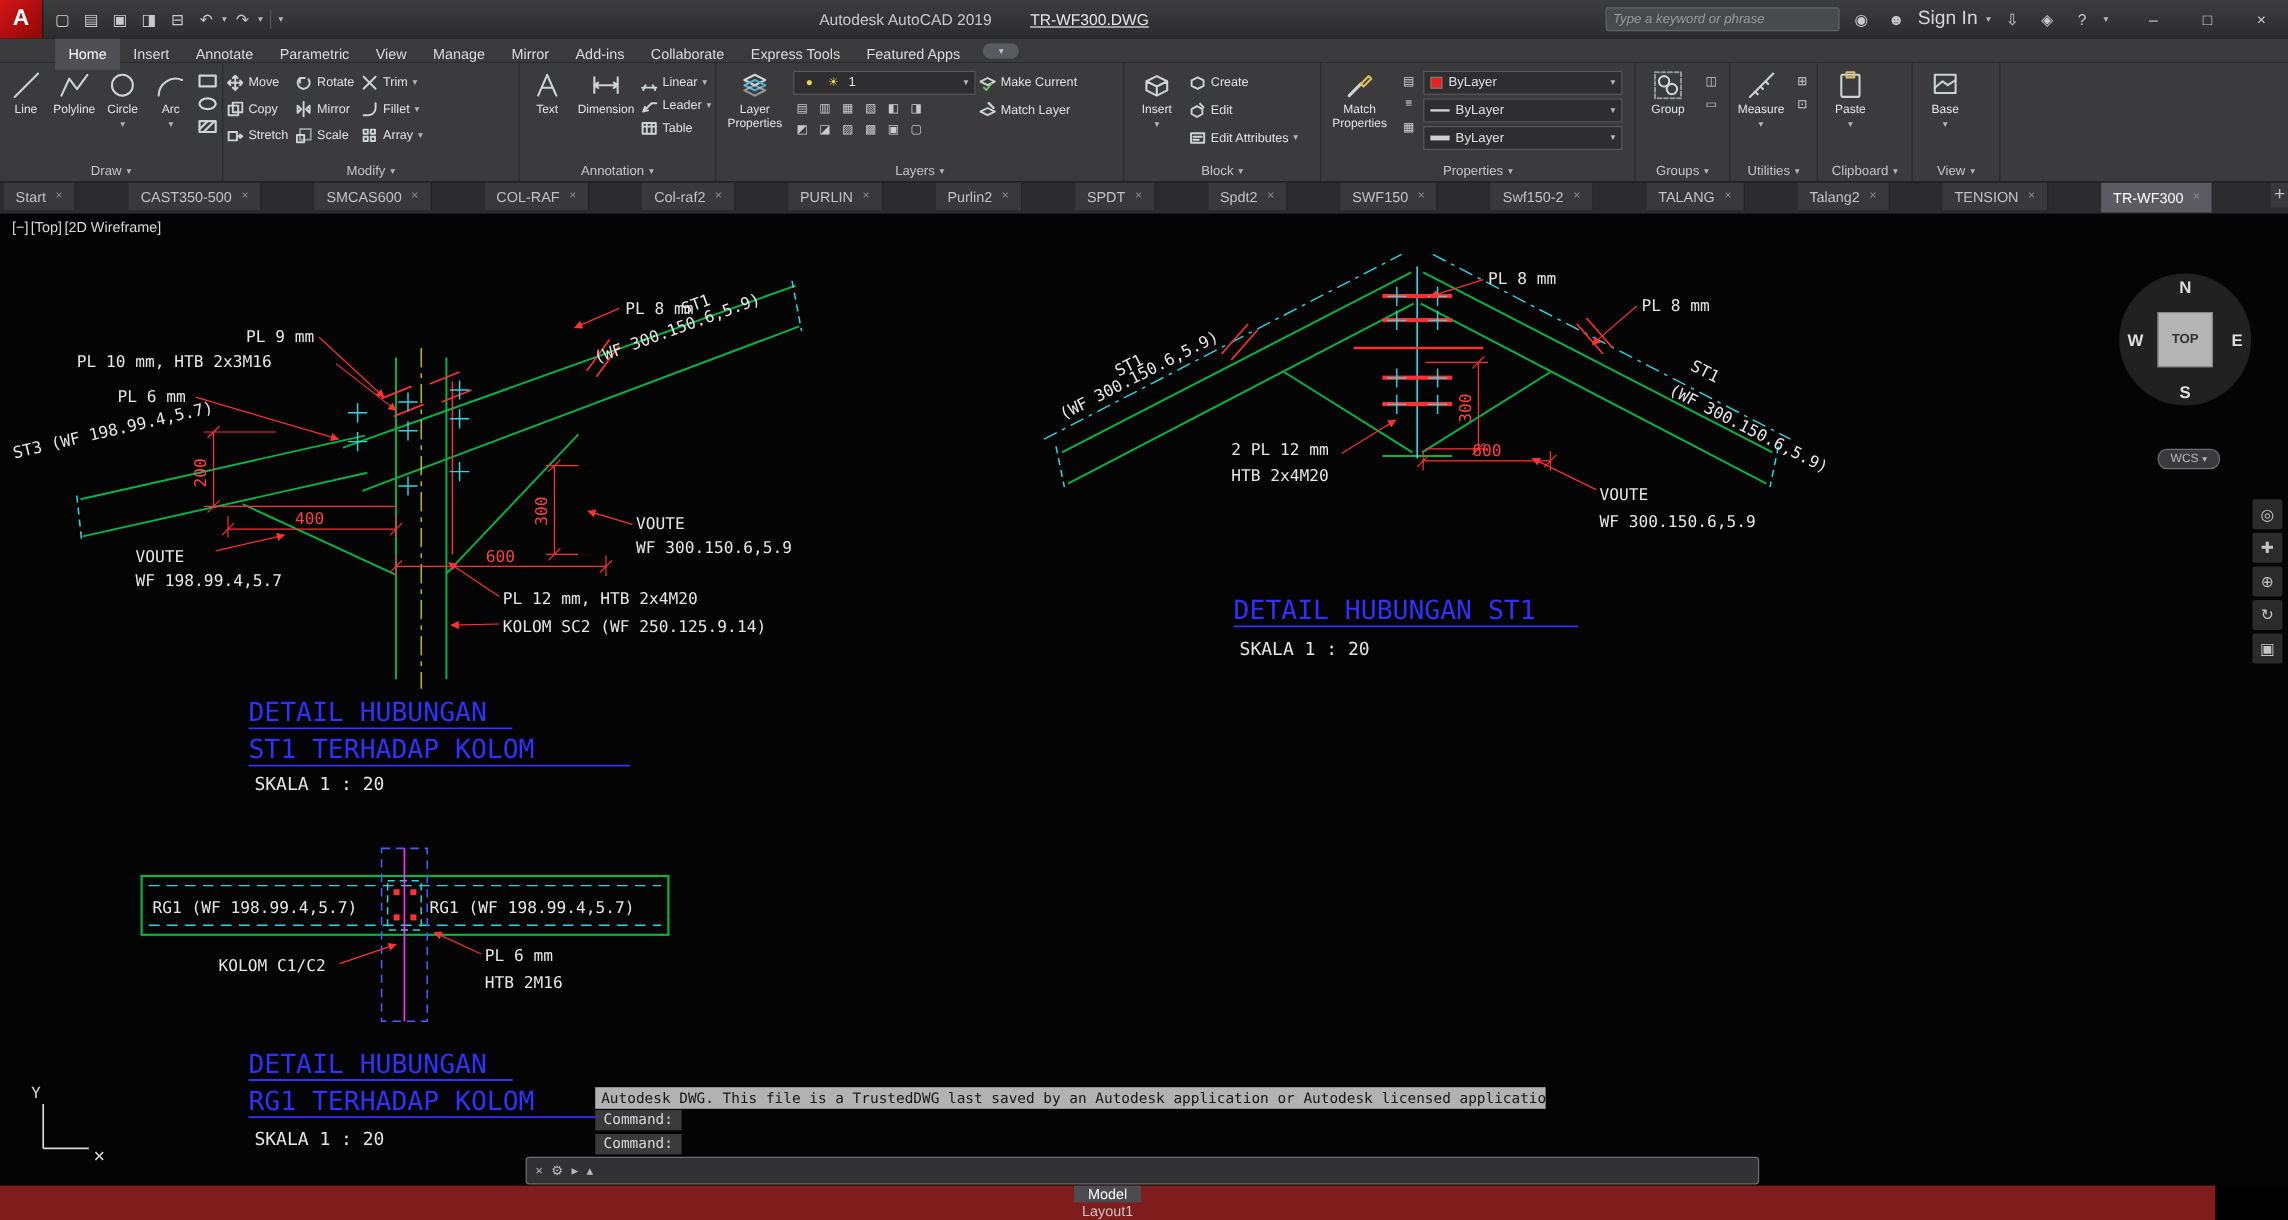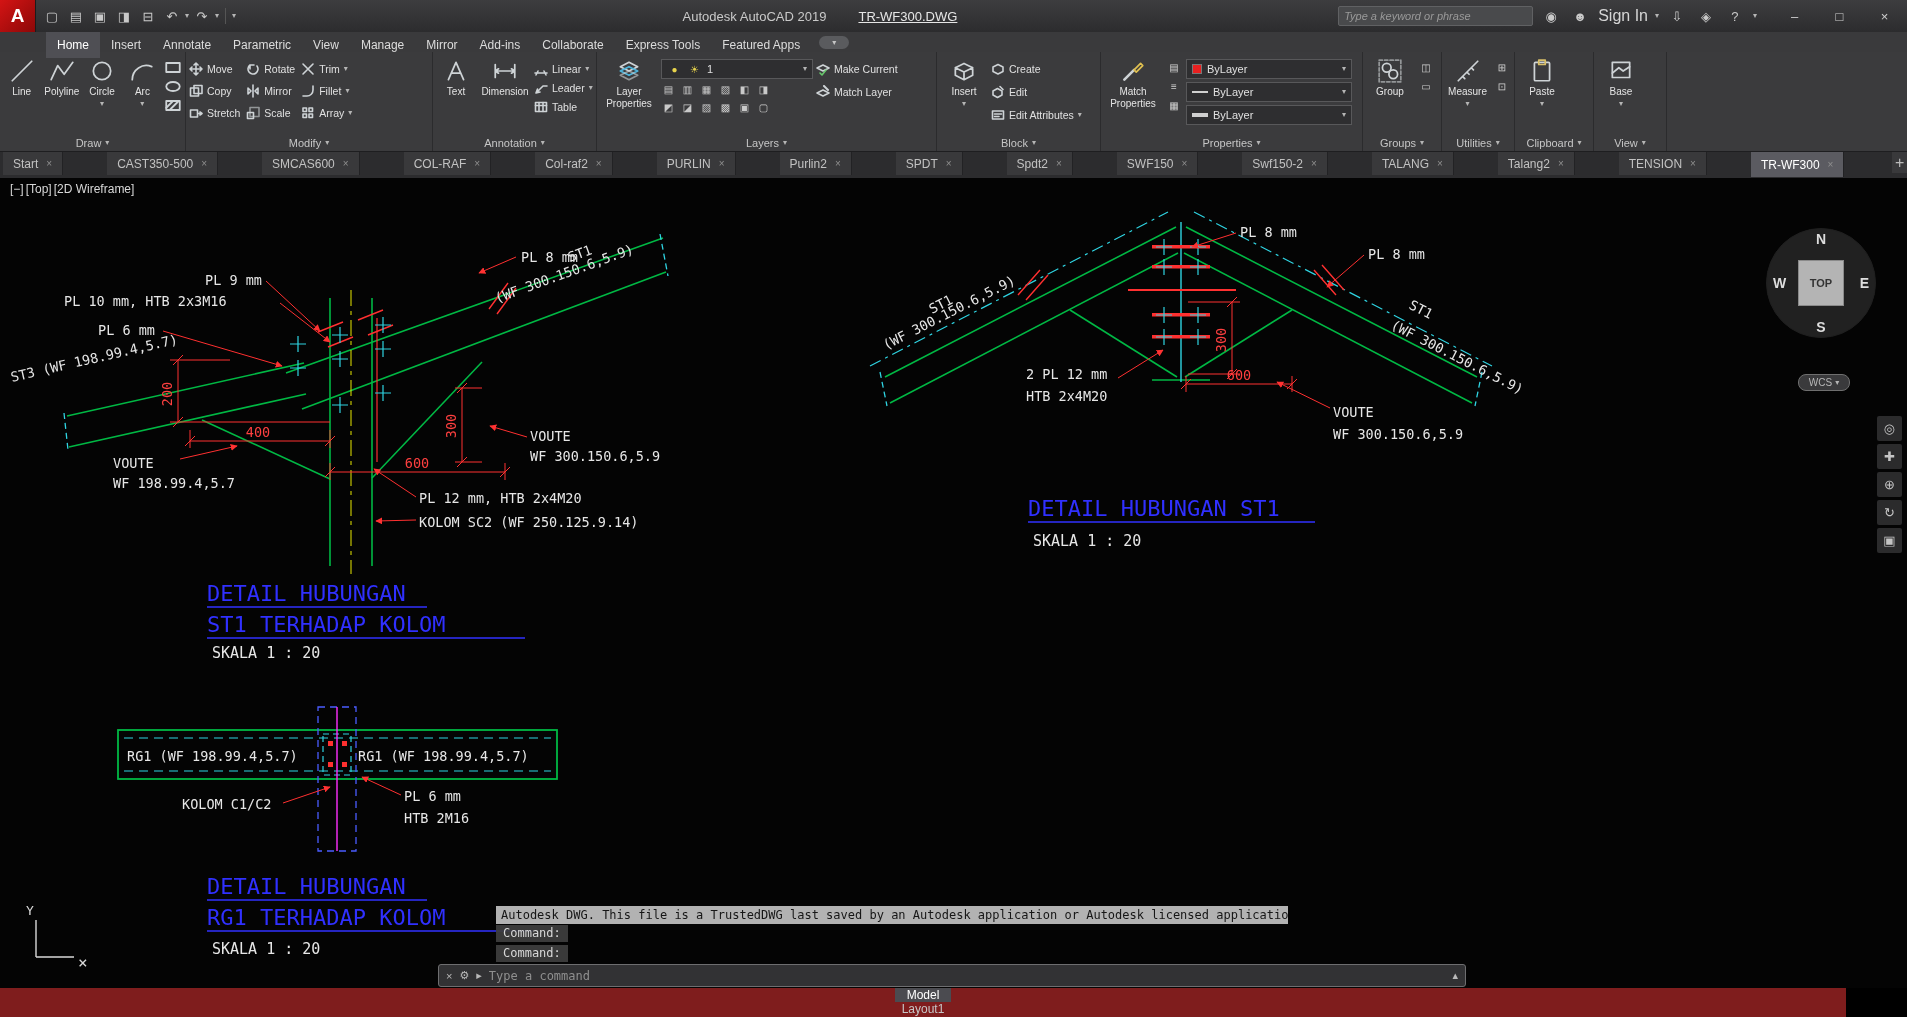--- a/index.html
+++ b/index.html
@@ -808,21 +808,20 @@
   </div>
 </div>
 
 <div class="trusted-bar">Autodesk DWG.  This file is a TrustedDWG last saved by an Autodesk application or Autodesk licensed application.</div>
 <div class="cmd-hist" style="top:925px">Command:</div>
 <div class="cmd-hist" style="top:945px">Command:</div>
 <div class="cmd-bar">
   <span class="cmd-ico">×</span>
   <span class="cmd-ico">⚙</span>
   <span class="cmd-ico">▸</span>
-  <input placeholder="Type a command" style="">
   <span class="cmd-ico">▴</span>
 </div>
 
 <div class="statusbar">
   <div class="sb-tab active">Model</div>
   <div class="sb-tab">Layout1</div>
   <div class="sb-tab">+</div>
   <div class="sb-right">
     <span class="sb-text">MODEL</span>
     <span class="sb-icon active">▦</span>

